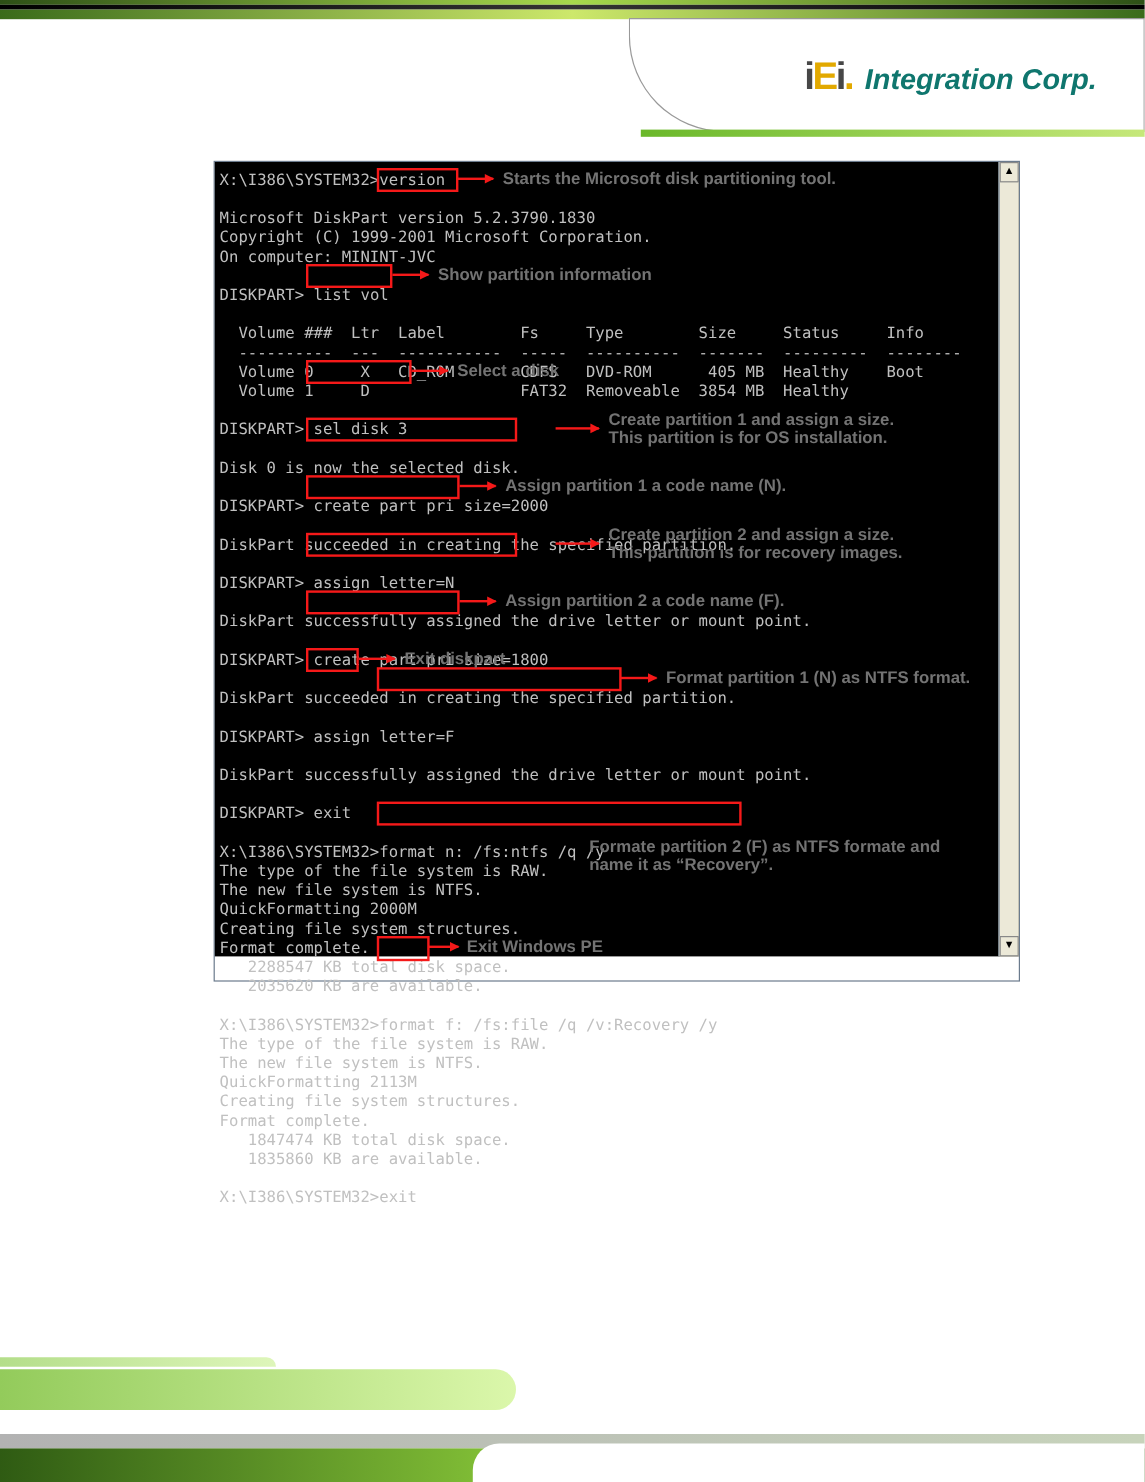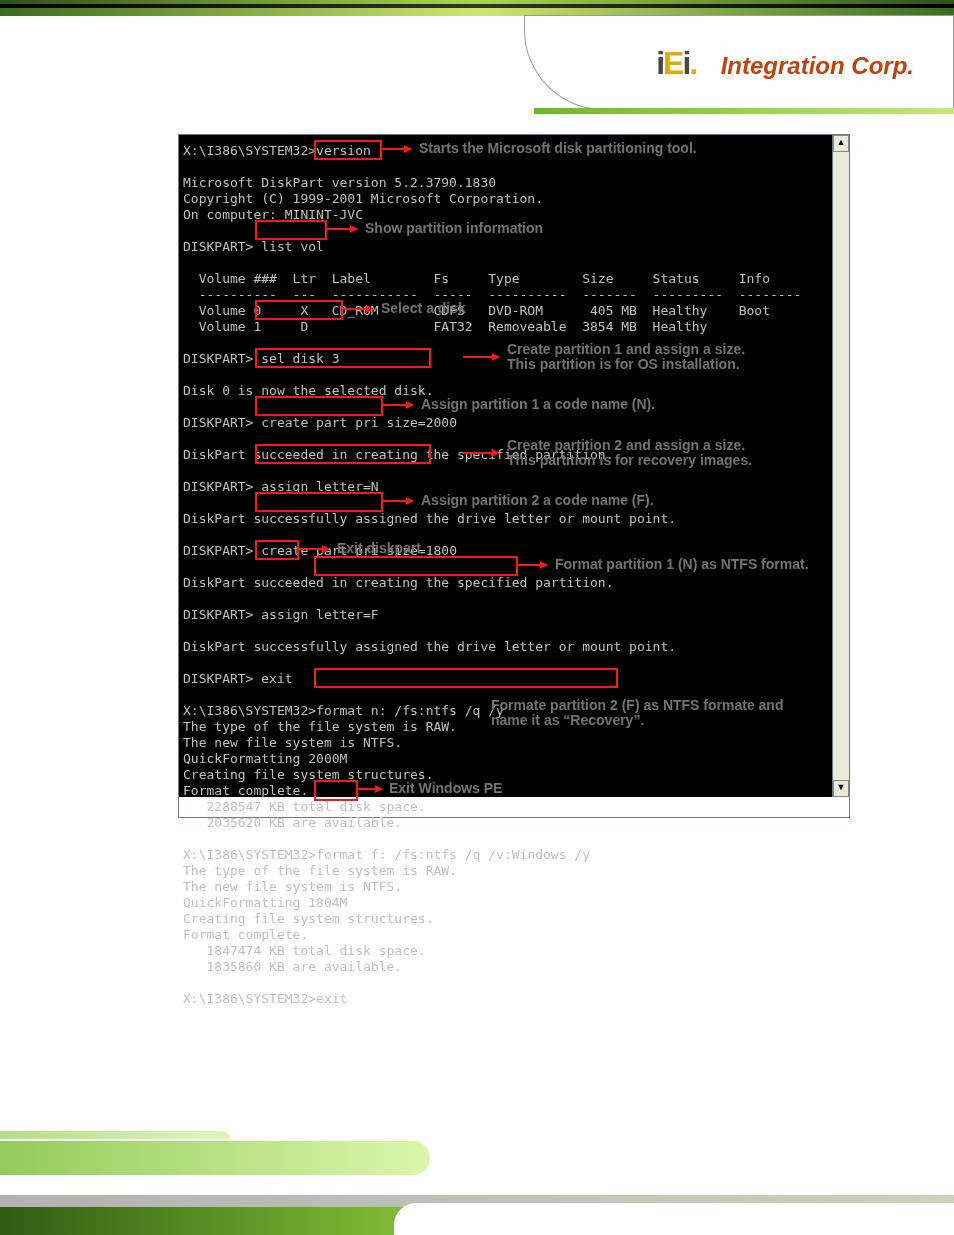--- a/index.html
+++ b/index.html
@@ -8,21 +8,21 @@
 
 .tstrip{position:absolute;left:0;width:100%;height:4px}
 .tstrip.a{top:0;background:linear-gradient(90deg,#2d5016,#a7d94c,#2d5016)}
 .tstrip.b{top:4px;height:4px;background:linear-gradient(90deg,#000,#333,#000)}
 .tstrip.c{top:8px;height:8px;background:linear-gradient(90deg,#3a6b1a,#cde86b,#3a6b1a)}
 .logo-pill{position:absolute;right:0;top:15px;width:430px;height:95px;border-radius:0 0 0 80px;background:#fff;box-shadow:inset 0 0 0 1px #999}
 .logo-strip{position:absolute;right:0;top:108px;width:420px;height:6px;background:linear-gradient(90deg,#6ab82a,#c6e87a)}
 .logo{position:absolute;right:40px;top:30px;font-family:Arial,sans-serif;font-weight:700;color:#333}
 .logo .iei{font-size:32px;letter-spacing:-2px;color:#474747}
 .logo .iei .dot{color:#e2a900}
-.logo .txt{font-size:24px;font-style:italic;margin-left:20px;font-weight:700;color:#c2410c}
+.logo .txt{font-size:24px;font-style:italic;margin-left:6px;font-weight:700;color:#0f766e}
 
 
 .cmd-frame{position:absolute;left:178px;top:134px;width:670px;height:682px;border:1px solid #6b7b8d}
 .cmd-title{height:18px;background:linear-gradient(#fff,#d6d3ce);border-bottom:1px solid #6b7b8d;font:11px Tahoma,sans-serif;line-height:18px;padding-left:4px;color:#000;position:relative}
 .cmd-title .ico{display:inline-block;width:13px;height:13px;background:#000;margin-right:3px;vertical-align:middle;font:9px monospace;color:#ccc;text-align:center;line-height:13px}
 .cmd-title .wbtns{position:absolute;right:2px;top:1px;display:flex;gap:1px}
 .cmd-title .wb{width:15px;height:14px;border:1px solid #6b7b8d;background:#ece9d8;font:10px Tahoma;text-align:center;line-height:12px}
 .cmd-body{position:relative;background:#000;height:662px}
 .scroll{position:absolute;right:0;top:0;width:16px;height:100%;background:#ece9d8;border-left:1px solid #6b7b8d;display:flex;flex-direction:column;justify-content:space-between}
 .scroll .arr{height:15px;border:1px solid #888;background:#ece9d8;font:9px sans-serif;text-align:center;line-height:13px}
@@ -101,24 +101,24 @@
 
 <span>X:\I386\SYSTEM32&gt;</span><span>format n: /fs:ntfs /q /y</span>
 <span>The type of the file system is RAW.</span>
 <span>The new file system is NTFS.</span>
 <span>QuickFormatting 2000M</span>
 <span>Creating file system structures.</span>
 <span>Format complete.</span>
 <span>   2288547 KB total disk space.</span>
 <span>   2035620 KB are available.</span>
 
-<span>X:\I386\SYSTEM32&gt;</span><span>format f: /fs:ntfs /q /v:Windows /y</span>
+<span>X:\I386\SYSTEM32&gt;</span><span>format f: /fs:file /q /v:Recovery /y</span>
 <span>The type of the file system is RAW.</span>
 <span>The new file system is NTFS.</span>
-<span>QuickFormatting 1804M</span>
+<span>QuickFormatting 2113M</span>
 <span>Creating file system structures.</span>
 <span>Format complete.</span>
 <span>   1847474 KB total disk space.</span>
 <span>   1835860 KB are available.</span>
 
 <span>X:\I386\SYSTEM32&gt;</span><span>exit</span></div>
 
       <div class="box" style="left:135px;top:5px;width:64px;height:16px"></div>
       <div class="box" style="left:76px;top:85px;width:68px;height:16px"></div>
       <div class="box" style="left:76px;top:165px;width:84px;height:16px"></div>

